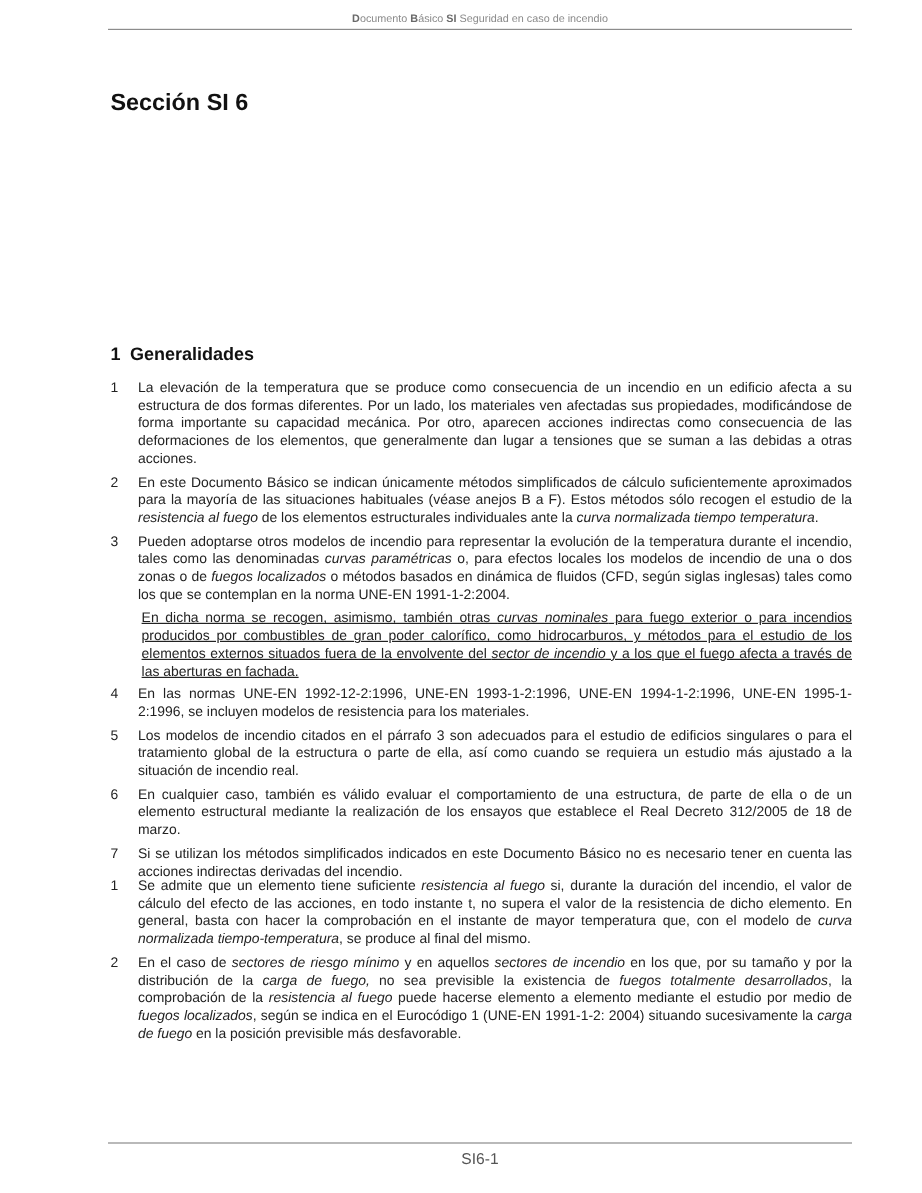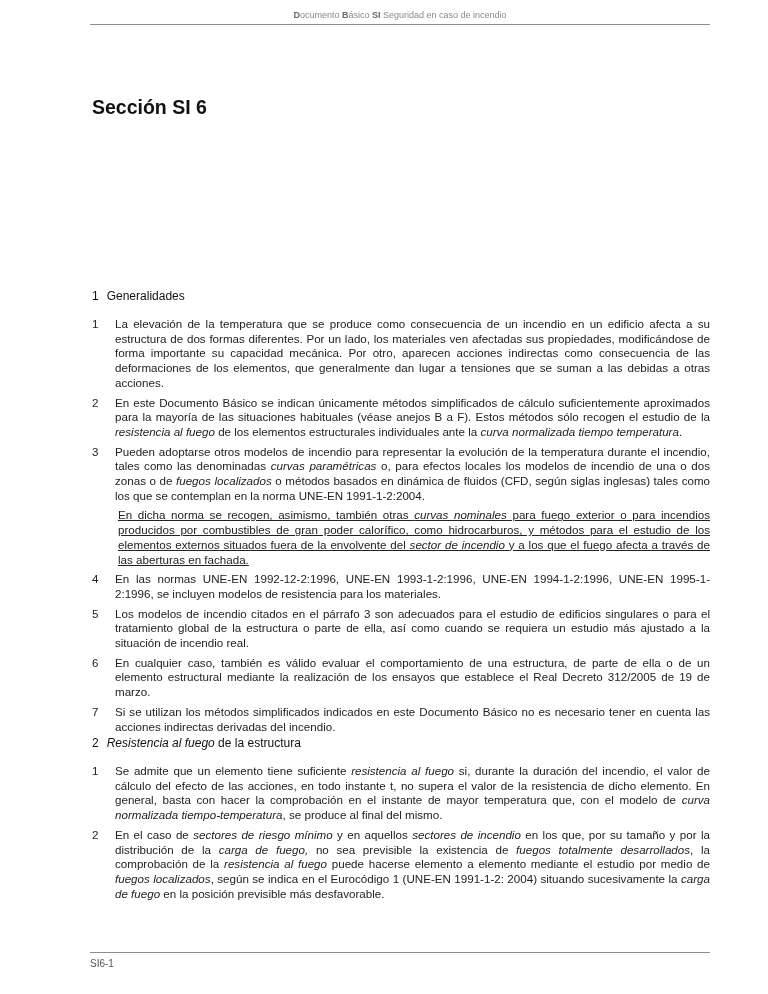--- a/index.html
+++ b/index.html
@@ -3,63 +3,62 @@
 <meta charset="utf-8">
 <style>
   html, body { margin: 0; padding: 0; background: #ffffff; }
   body { width: 768px; height: 994px; position: relative; overflow: hidden;
          font-family: "Liberation Sans", sans-serif; color: #222; }
   .page-header { position: absolute; top: 10px; left: 90px; width: 620px; text-align: center;
                  font-size: 9px; color: #8a8a8a; }
   .page-header b { color: #6a6a6a; }
   .header-rule { position: absolute; top: 24px; left: 90px; width: 620px; height: 0;
                  border-top: 1.3px solid #8c8c8c; }
-  .doc-title { position: absolute; top: 95px; left: 92px; font-weight: bold; font-size: 19.5px;
+  .doc-title { position: absolute; top: 74px; left: 92px; font-weight: bold; font-size: 19.5px;
                line-height: 25px; color: #111; }
   .doc-title .ital { font-style: italic; }
   .section { position: absolute; left: 92px; width: 618px; }
-  .section h2 { margin: 0 0 10px 0; font-size: 12px; font-weight: normal; color: #111; line-height: 22px; }
+  .section h2 { margin: 0 0 10px 0; font-size: 15px; font-weight: bold; color: #111; line-height: 22px; }
   .section h2 .num { margin-right: 8px; }
   .section h2 .ital { font-style: italic; }
   .para { position: relative; padding-left: 23px; font-size: 11.6px; line-height: 14.7px;
           text-align: justify; margin-bottom: 5px; color: #222; }
   .para .pnum { position: absolute; left: 0; top: 0; }
   .para.cont { padding-left: 26px; text-decoration: underline; }
   .para i { font-style: italic; }
   .footer-rule { position: absolute; top: 952px; left: 90px; width: 620px; height: 0;
                  border-top: 1.3px solid #8c8c8c; }
-  .page-number { position: absolute; top: 958px; left: 90px; width: 620px; 
-                 font-size: 10px; color: #555; }
+  .page-number { position: absolute; top: 958px; left: 90px; width: 620px; text-align: center;
+                 font-size: 13px; color: #555; }
 </style>
 </head>
 <body>
 
 <div class="page-header"><b>D</b><span>ocumento </span><b>B</b><span>ásico </span><b>SI</b><span> Seguridad en caso de incendio</span></div>
 <div class="header-rule"></div>
 
 <div class="doc-title">
   <div>Sección SI 6</div>
 </div>
 
 <div class="section" id="sec-0" style="top:285px;">
   <h2><span class="num">1</span><span class="htitle"><span>Generalidades</span></span></h2>
   <div class="paras">
       <div class="para"><span class="pnum">1</span><span>La elevación de la temperatura que se produce como consecuencia de un incendio en un edificio afecta a su estructura de dos formas diferentes. Por un lado, los materiales ven afectadas sus propiedades, modificándose de forma importante su capacidad mecánica. Por otro, aparecen acciones indirectas como consecuencia de las deformaciones de los elementos, que generalmente dan lugar a tensiones que se suman a las debidas a otras acciones.</span></div>
       <div class="para"><span class="pnum">2</span><span>En este Documento Básico se indican únicamente métodos simplificados de cálculo suficientemente aproximados para la mayoría de las situaciones habituales (véase anejos B a F). Estos métodos sólo recogen el estudio de la </span><i>resistencia al fuego</i><span> de los elementos estructurales individuales ante la </span><i>curva normalizada tiempo temperatura</i><span>.</span></div>
       <div class="para"><span class="pnum">3</span><span>Pueden adoptarse otros modelos de incendio para representar la evolución de la temperatura durante el incendio, tales como las denominadas </span><i>curvas paramétricas</i><span> o, para efectos locales los modelos de incendio de una o dos zonas o de </span><i>fuegos localizados</i><span> o métodos basados en dinámica de fluidos (CFD, según siglas inglesas) tales como los que se contemplan en la norma UNE-EN 1991-1-2:2004.</span></div>
       <div class="para cont"><span>En dicha norma se recogen, asimismo, también otras </span><i>curvas nominales</i><span> para fuego exterior o para incendios producidos por combustibles de gran poder calorífico, como hidrocarburos, y métodos para el estudio de los elementos externos situados fuera de la envolvente del </span><i>sector de incendio</i><span> y a los que el fuego afecta a través de las aberturas en fachada.</span></div>
       <div class="para"><span class="pnum">4</span><span>En las normas UNE-EN 1992-12-2:1996, UNE-EN 1993-1-2:1996, UNE-EN 1994-1-2:1996, UNE-EN 1995-1-2:1996, se incluyen modelos de resistencia para los materiales.</span></div>
       <div class="para"><span class="pnum">5</span><span>Los modelos de incendio citados en el párrafo 3 son adecuados para el estudio de edificios singulares o para el tratamiento global de la estructura o parte de ella, así como cuando se requiera un estudio más ajustado a la situación de incendio real.</span></div>
-      <div class="para"><span class="pnum">6</span><span>En cualquier caso, también es válido evaluar el comportamiento de una estructura, de parte de ella o de un elemento estructural mediante la realización de los ensayos que establece el Real Decreto 312/2005 de 19 de marzo.</span></div>
+      <div class="para"><span class="pnum">6</span><span>En cualquier caso, también es válido evaluar el comportamiento de una estructura, de parte de ella o de un elemento estructural mediante la realización de los ensayos que establece el Real Decreto 312/2005 de 18 de marzo.</span></div>
       <div class="para"><span class="pnum">7</span><span>Si se utilizan los métodos simplificados indicados en este Documento Básico no es necesario tener en cuenta las acciones indirectas derivadas del incendio.</span></div>
     </div>
 </div>
 
 <div class="section" id="sec-1" style="top:732px;">
-  <h2><span class="num">2</span><span class="htitle"><span class="ital">Resistencia al fuego</span><span> de la estructura</span></span></h2>
   <div class="paras">
       <div class="para"><span class="pnum">1</span><span>Se admite que un elemento tiene suficiente </span><i>resistencia al fuego</i><span> si, durante la duración del incendio, el valor de cálculo del efecto de las acciones, en todo instante t, no supera el valor de la resistencia de dicho elemento. En general, basta con hacer la comprobación en el instante de mayor temperatura que, con el modelo de </span><i>curva normalizada tiempo-temperatura</i><span>, se produce al final del mismo.</span></div>
       <div class="para"><span class="pnum">2</span><span>En el caso de </span><i>sectores de riesgo mínimo</i><span> y en aquellos </span><i>sectores de incendio</i><span> en los que, por su tamaño y por la distribución de la </span><i>carga de fuego,</i><span> no sea previsible la existencia de </span><i>fuegos totalmente desarrollados</i><span>, la comprobación de la </span><i>resistencia al fuego</i><span> puede hacerse elemento a elemento mediante el estudio por medio de </span><i>fuegos localizados</i><span>, según se indica en el Eurocódigo 1 (UNE-EN 1991-1-2: 2004) situando sucesivamente la </span><i>carga de fuego</i><span> en la posición previsible más desfavorable.</span></div>
     </div>
 </div>
 
 <div class="footer-rule"></div>
 <div class="page-number">SI6-1</div>
 
 </body></html>

